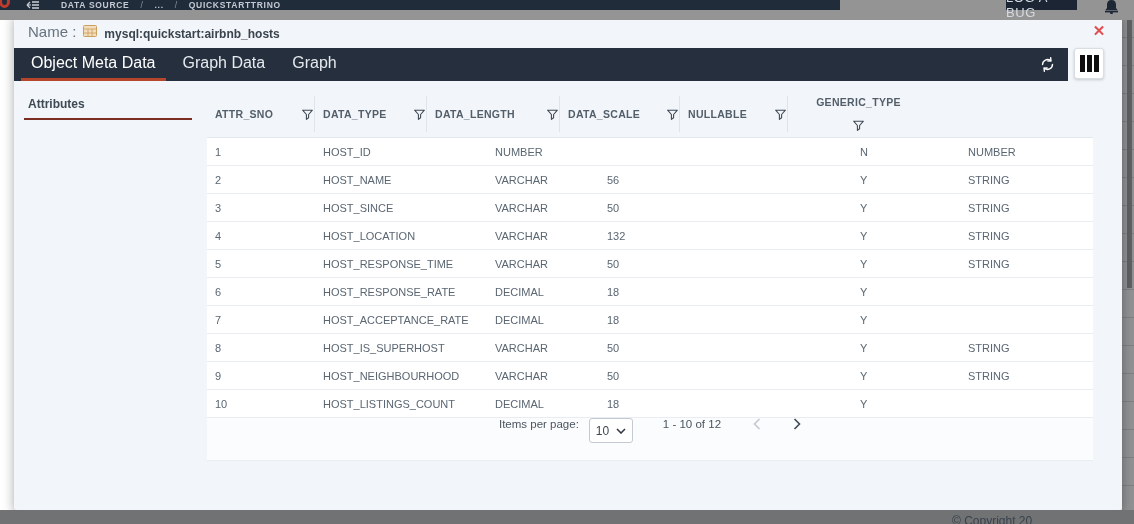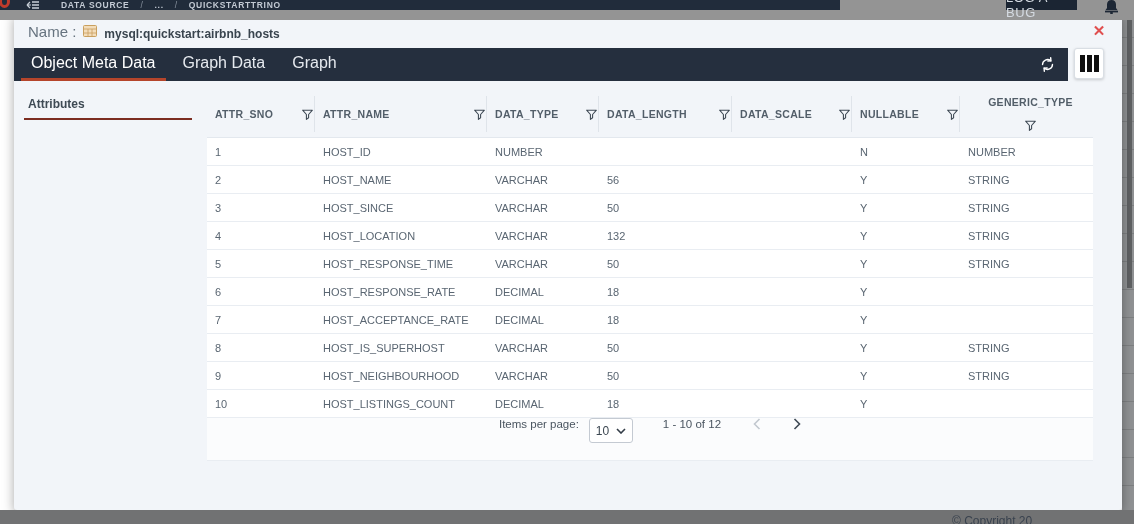--- a/index.html
+++ b/index.html
@@ -149,26 +149,20 @@
     </div>
 
     <div class="main">
       <div class="thead">
         <div class="hcell c0">
           <span>ATTR_SNO</span>
           <svg width="13" height="13" viewBox="0 0 24 24">
               <path d="M3 4 H21 L14 12 V18 L10 21 V12 L3 4 Z" fill="none" stroke="#3f4a55" stroke-width="2" stroke-linejoin="round"></path>
             </svg>
         </div>
-        <div class="hcell c1">
-          <span>ATTR_NAME</span>
-          <svg width="13" height="13" viewBox="0 0 24 24">
-              <path d="M3 4 H21 L14 12 V18 L10 21 V12 L3 4 Z" fill="none" stroke="#3f4a55" stroke-width="2" stroke-linejoin="round"></path>
-            </svg>
-        </div>
         <div class="hcell c2">
           <span>DATA_TYPE</span>
           <svg width="13" height="13" viewBox="0 0 24 24">
               <path d="M3 4 H21 L14 12 V18 L10 21 V12 L3 4 Z" fill="none" stroke="#3f4a55" stroke-width="2" stroke-linejoin="round"></path>
             </svg>
         </div>
         <div class="hcell c3">
           <span>DATA_LENGTH</span>
           <svg width="13" height="13" viewBox="0 0 24 24">
               <path d="M3 4 H21 L14 12 V18 L10 21 V12 L3 4 Z" fill="none" stroke="#3f4a55" stroke-width="2" stroke-linejoin="round"></path>

